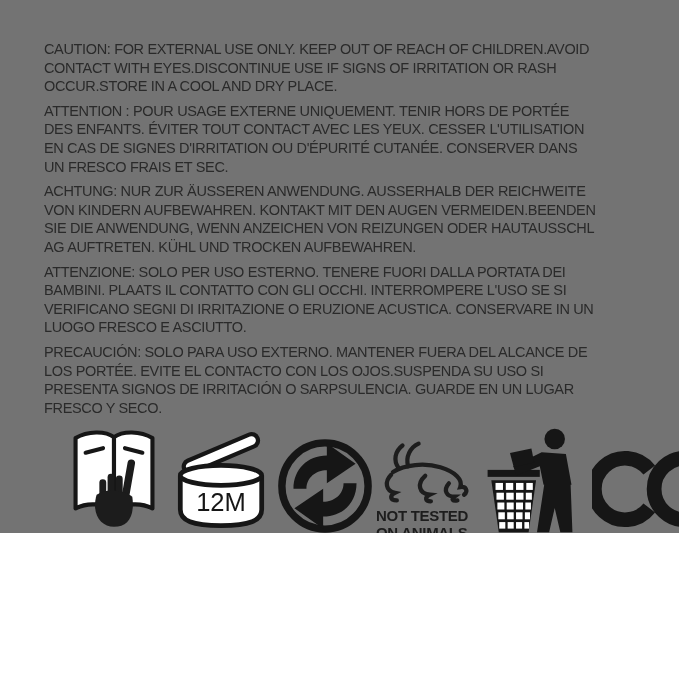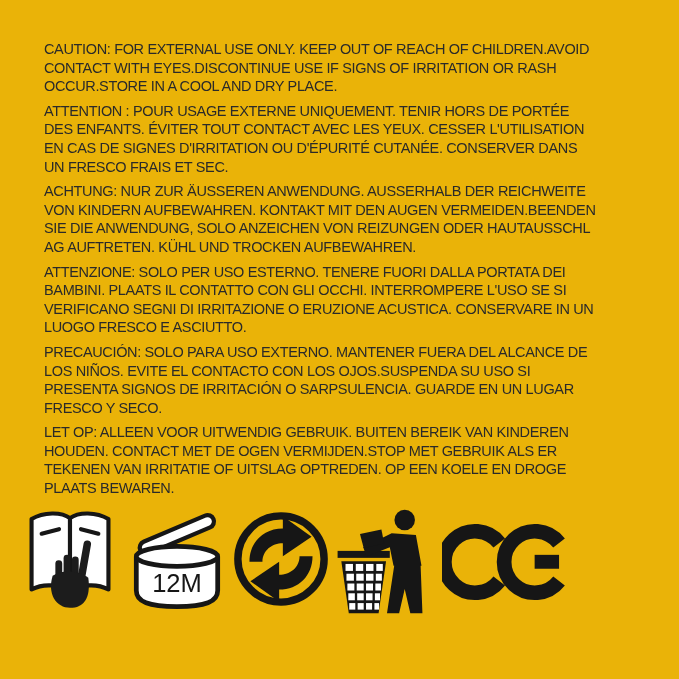--- a/index.html
+++ b/index.html
@@ -2,36 +2,37 @@
 <html><head>
 <meta charset="utf-8">
 <style>
   html,body { margin:0; padding:0; }
   body {
     width:679px; height:679px;
     background:#ffffff;
     font-family:"Liberation Sans", sans-serif;
     -webkit-font-smoothing:antialiased;
   }
-  .sheet { position:relative; width:679px; height:679px; overflow:hidden; background:#eab308; }
+  .sheet { position:relative; width:679px; height:533px; overflow:hidden; background:#737373; }
   .text-block { padding:40px 28px 0 44px; }
   .warning {
     white-space:pre;
     font-size:14.5px;
     line-height:18.6px;
     letter-spacing:-0.35px;
     color:#2a2a2a;
     margin:0 0 6px 0;
     font-weight:400;
   }
   .symbols {
     display:flex;
-    align-items:flex-start;
+    align-items:flex-end;
     padding-left:16px;
     margin-top:4px;
+    margin-left:44px;
   }
   .sym { flex:0 0 auto; display:block; }
   .rabbit-col { flex:0 0 auto; display:flex; flex-direction:column; padding-top:2px; }
   .rabbit-label {
     font-weight:700;
     font-size:15px;
     line-height:16.5px;
     letter-spacing:-0.3px;
     color:#1d1d1d;
     white-space:pre;
@@ -51,34 +52,30 @@
   <div class="text-block">
     <p class="warning">CAUTION: FOR EXTERNAL USE ONLY. KEEP OUT OF REACH OF CHILDREN.AVOID
 CONTACT WITH EYES.DISCONTINUE USE IF SIGNS OF IRRITATION OR RASH
 OCCUR.STORE IN A COOL AND DRY PLACE.</p>
     <p class="warning">ATTENTION : POUR USAGE EXTERNE UNIQUEMENT. TENIR HORS DE PORTÉE
 DES ENFANTS. ÉVITER TOUT CONTACT AVEC LES YEUX. CESSER L'UTILISATION
 EN CAS DE SIGNES D'IRRITATION OU D'ÉPURITÉ CUTANÉE. CONSERVER DANS
 UN FRESCO FRAIS ET SEC.</p>
     <p class="warning">ACHTUNG: NUR ZUR ÄUSSEREN ANWENDUNG. AUSSERHALB DER REICHWEITE
 VON KINDERN AUFBEWAHREN. KONTAKT MIT DEN AUGEN VERMEIDEN.BEENDEN
-SIE DIE ANWENDUNG, SOLO ANZEICHEN VON REIZUNGEN ODER HAUTAUSSCHL
+SIE DIE ANWENDUNG, WENN ANZEICHEN VON REIZUNGEN ODER HAUTAUSSCHL
 AG AUFTRETEN. KÜHL UND TROCKEN AUFBEWAHREN.</p>
     <p class="warning">ATTENZIONE: SOLO PER USO ESTERNO. TENERE FUORI DALLA PORTATA DEI
 BAMBINI. PLAATS IL CONTATTO CON GLI OCCHI. INTERROMPERE L'USO SE SI
 VERIFICANO SEGNI DI IRRITAZIONE O ERUZIONE ACUSTICA. CONSERVARE IN UN
 LUOGO FRESCO E ASCIUTTO.</p>
     <p class="warning">PRECAUCIÓN: SOLO PARA USO EXTERNO. MANTENER FUERA DEL ALCANCE DE
-LOS NIÑOS. EVITE EL CONTACTO CON LOS OJOS.SUSPENDA SU USO SI
+LOS PORTÉE. EVITE EL CONTACTO CON LOS OJOS.SUSPENDA SU USO SI
 PRESENTA SIGNOS DE IRRITACIÓN O SARPSULENCIA. GUARDE EN UN LUGAR
 FRESCO Y SECO.</p>
-    <p class="warning">LET OP: ALLEEN VOOR UITWENDIG GEBRUIK. BUITEN BEREIK VAN KINDEREN
-HOUDEN. CONTACT MET DE OGEN VERMIJDEN.STOP MET GEBRUIK ALS ER
-TEKENEN VAN IRRITATIE OF UITSLAG OPTREDEN. OP EEN KOELE EN DROGE
-PLAATS BEWAREN.</p>
   </div>
 
   <div class="symbols">
 
     <svg class="sym" width="108" height="118" viewBox="0 0 118 122" aria-hidden="true">
       <g stroke="#161616" stroke-width="4.5" fill="#ffffff" stroke-linejoin="round">
         <path d="M59 12 C50 5 30 5 17 13 L17 90 C30 83 48 84 59 93 Z"></path>
         <path d="M59 12 C68 5 88 5 101 13 L101 90 C88 83 70 84 59 93 Z"></path>
       </g>
       <g stroke="#161616" stroke-width="4.5" stroke-linecap="round">
@@ -104,20 +101,34 @@
       <ellipse cx="56" cy="52" rx="43" ry="10.5" fill="#ffffff" stroke="#161616" stroke-width="5"></ellipse>
       <text class="jar-text" x="56" y="90" text-anchor="middle">12M</text>
     </svg>
 
     <svg class="sym" width="102" height="110" viewBox="0 0 110 110" aria-hidden="true">
       <circle cx="55" cy="55" r="46.5" fill="none" stroke="#161616" stroke-width="8"></circle>
       <path id="gd-arrow" d="M21 58 C21 37 36 22 57 22 L57 9 L88 31 L57 52 L57 38 C45 38 35 46 35 58 Z" fill="#161616"></path>
       <use href="#gd-arrow" transform="rotate(180 55 55)"></use>
     </svg>
 
+    <div class="rabbit-col">
+      <svg class="sym" width="106" height="66" viewBox="0 0 112 66" aria-hidden="true">
+        <g stroke="#1d1d1d" stroke-width="4.5" fill="none" stroke-linecap="round">
+          <path d="M28 5 C20 11 18 21 24 29"></path>
+          <path d="M45 3 C36 7 31 17 34 27"></path>
+          <path d="M18 33 C30 25 52 23 68 28 C84 33 92 41 89 49 C95 48 98 53 93 57"></path>
+          <path d="M16 36 C9 43 10 53 20 55 C14 58 15 63 22 63"></path>
+          <path d="M52 37 C43 45 45 56 57 57 C51 60 52 64 58 64"></path>
+          <path d="M77 45 C71 52 74 59 83 59 C79 62 81 64 86 63"></path>
+        </g>
+      </svg>
+      <div class="rabbit-label">NOT TESTED
+ON ANIMALS</div>
+    </div>
 
     <svg class="sym" width="110" height="118" viewBox="0 0 118 118" aria-hidden="true">
       <rect x="6" y="46" width="56" height="7.5" fill="#161616"></rect>
       <path d="M10 57 L58 57 L50 113 L18 113 Z" fill="#161616"></path>
       <g fill="#ffffff">
         <rect x="14.5" y="60" width="8" height="7.5"></rect>
           <rect x="25.5" y="60" width="8" height="7.5"></rect>
           <rect x="36.5" y="60" width="8" height="7.5"></rect>
           <rect x="47.5" y="60" width="7" height="7.5"></rect>
         <rect x="15.5" y="70.5" width="8" height="7.5"></rect>

